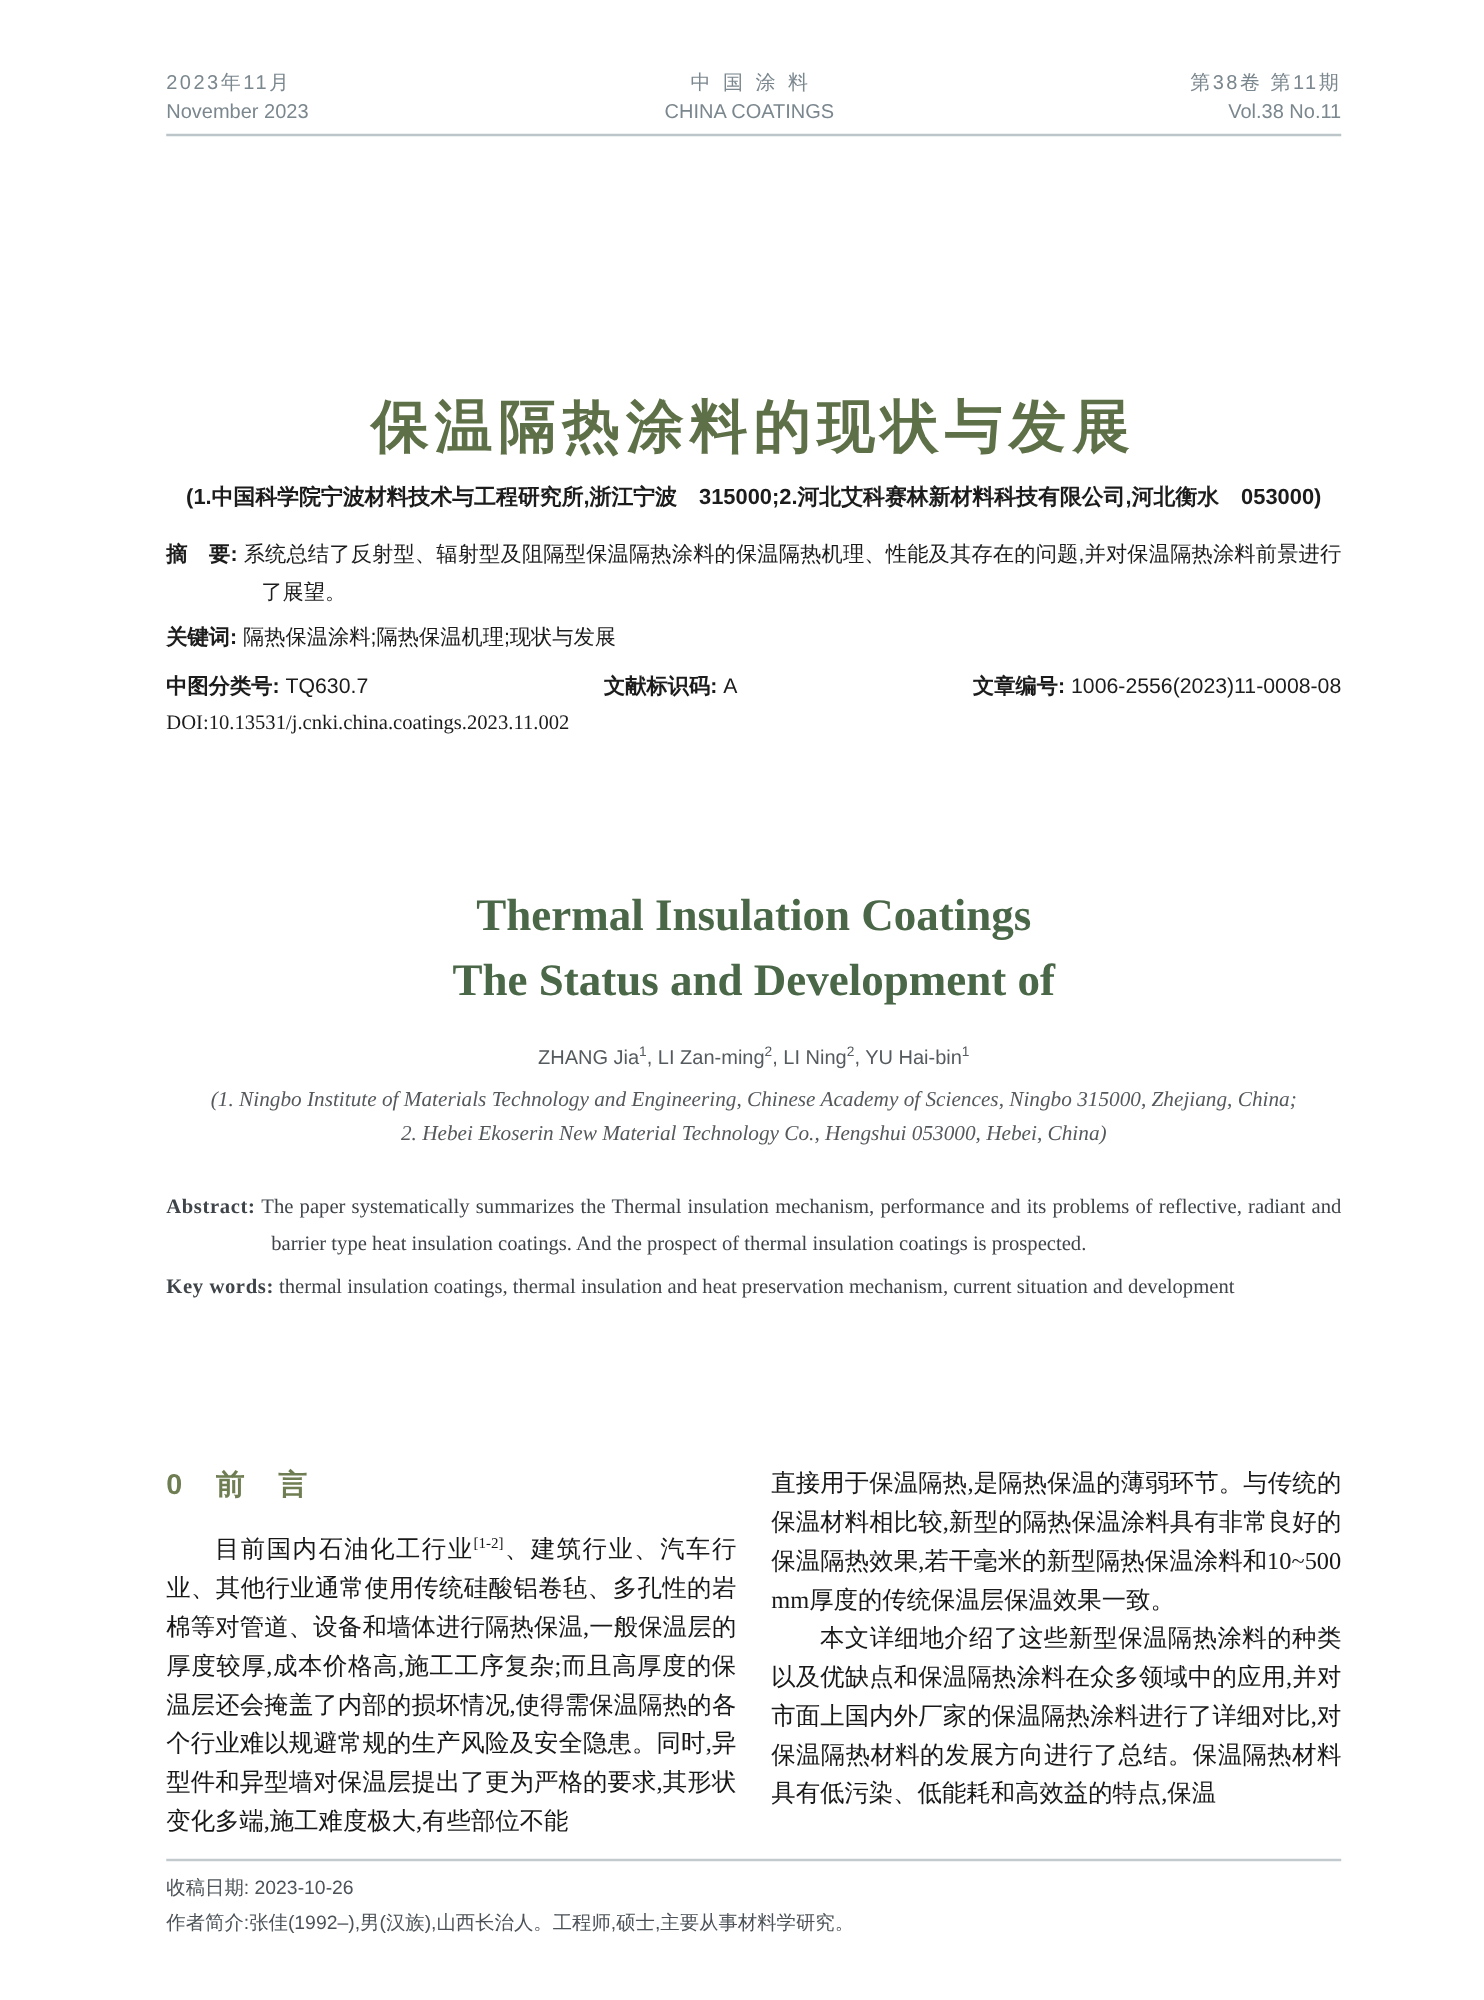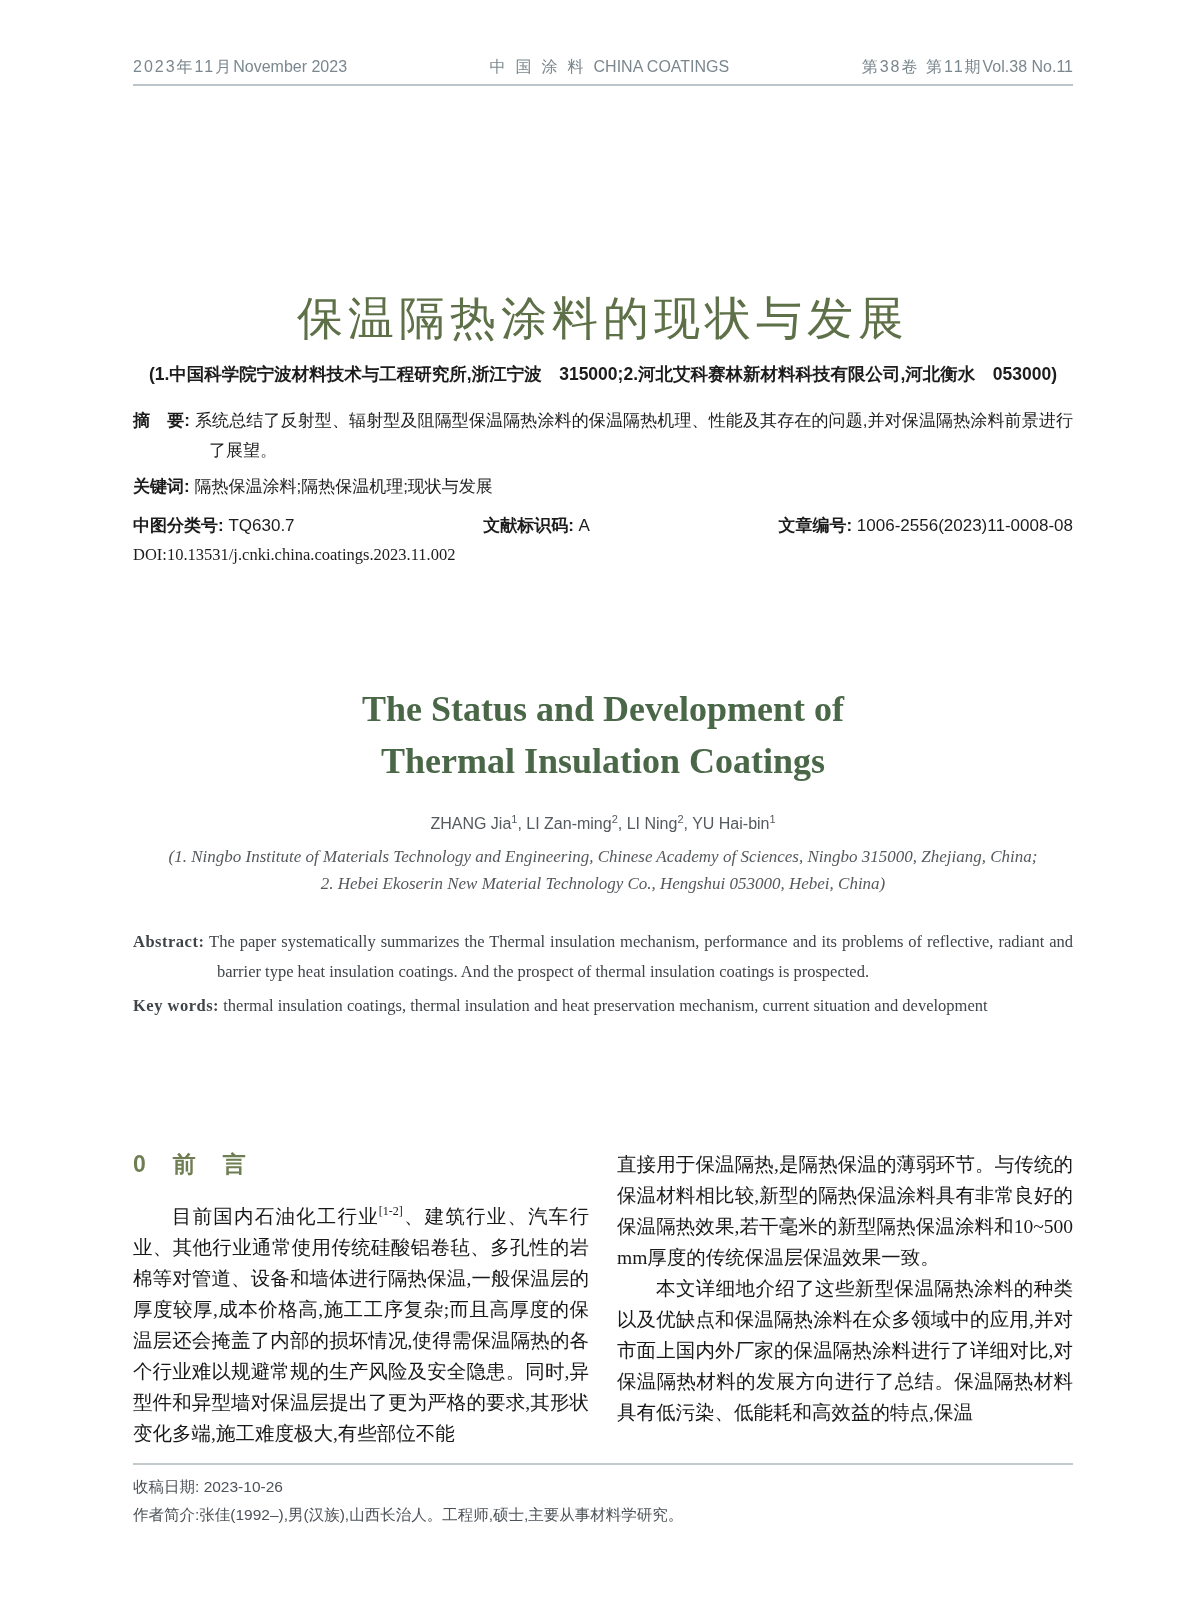--- a/index.html
+++ b/index.html
@@ -18,30 +18,30 @@
     padding: 55px 114px 0 133px;
   }
   
   .running-head {
     display: flex; justify-content: space-between; align-items: flex-end;
     color: var(--header-gray, #7b878e);
     font-size: 16px; line-height: 23px;
     border-bottom: 2px solid #bcc5c9;
     padding-bottom: 6px;
   }
-  .running-head .col { display: flex; }
+  .running-head .col { display: flex; flex-direction: column; }
   .running-head .col.center { text-align: center; }
   .running-head .col.right { text-align: right; }
   .rh-cn { letter-spacing: 2px; }
   .rh-journal-cn { letter-spacing: 10px; text-indent: 10px; }
   
   .title-cn {
     margin-top: 202px;
     text-align: center;
-    font-size: 46px; font-weight: 400;
+    font-size: 46px; font-weight: 700;
     letter-spacing: 5px;
     color: var(--title-green, #5e7048);
     font-family: "Liberation Sans", sans-serif;
   }
   .authors-cn {
     margin-top: 28px; text-align: center;
     font-size: 18px; font-weight: 700; color: #1c1c1c;
   }
   .authors-cn sup, .authors-en sup { font-size: 11px; }
   .affiliation-cn {
@@ -163,22 +163,22 @@
 
   <div class="clc-row">
     <span><b>中图分类号:</b> <span>TQ630.7</span></span>
     <span><b>文献标识码:</b> <span>A</span></span>
     <span><b>文章编号:</b> <span>1006-2556(2023)11-0008-08</span></span>
   </div>
 
   <div class="doi-line">DOI:10.13531/j.cnki.china.coatings.2023.11.002</div>
 
   <div class="title-en">
+    <div>Thermal Insulation Coatings</div>
     <div>The Status and Development of</div>
-    <div>Thermal Insulation Coatings</div>
   </div>
 
   <div class="authors-en"><span>ZHANG Jia</span><sup>1</sup><span>, </span><span>LI Zan-ming</span><sup>2</sup><span>, </span><span>LI Ning</span><sup>2</sup><span>, </span><span>YU Hai-bin</span><sup>1</sup></div>
 
   <div class="affiliation-en">
     <div>(1. Ningbo Institute of Materials Technology and Engineering, Chinese Academy of Sciences, Ningbo 315000, Zhejiang, China;</div>
     <div>2. Hebei Ekoserin New Material Technology Co., Hengshui 053000, Hebei, China)</div>
   </div>
 
   <div class="abstract-en"><b>Abstract:</b> <span>The paper systematically summarizes the Thermal insulation mechanism, performance and its problems of reflective, radiant and barrier type heat insulation coatings. And the prospect of thermal insulation coatings is prospected.</span></div>

